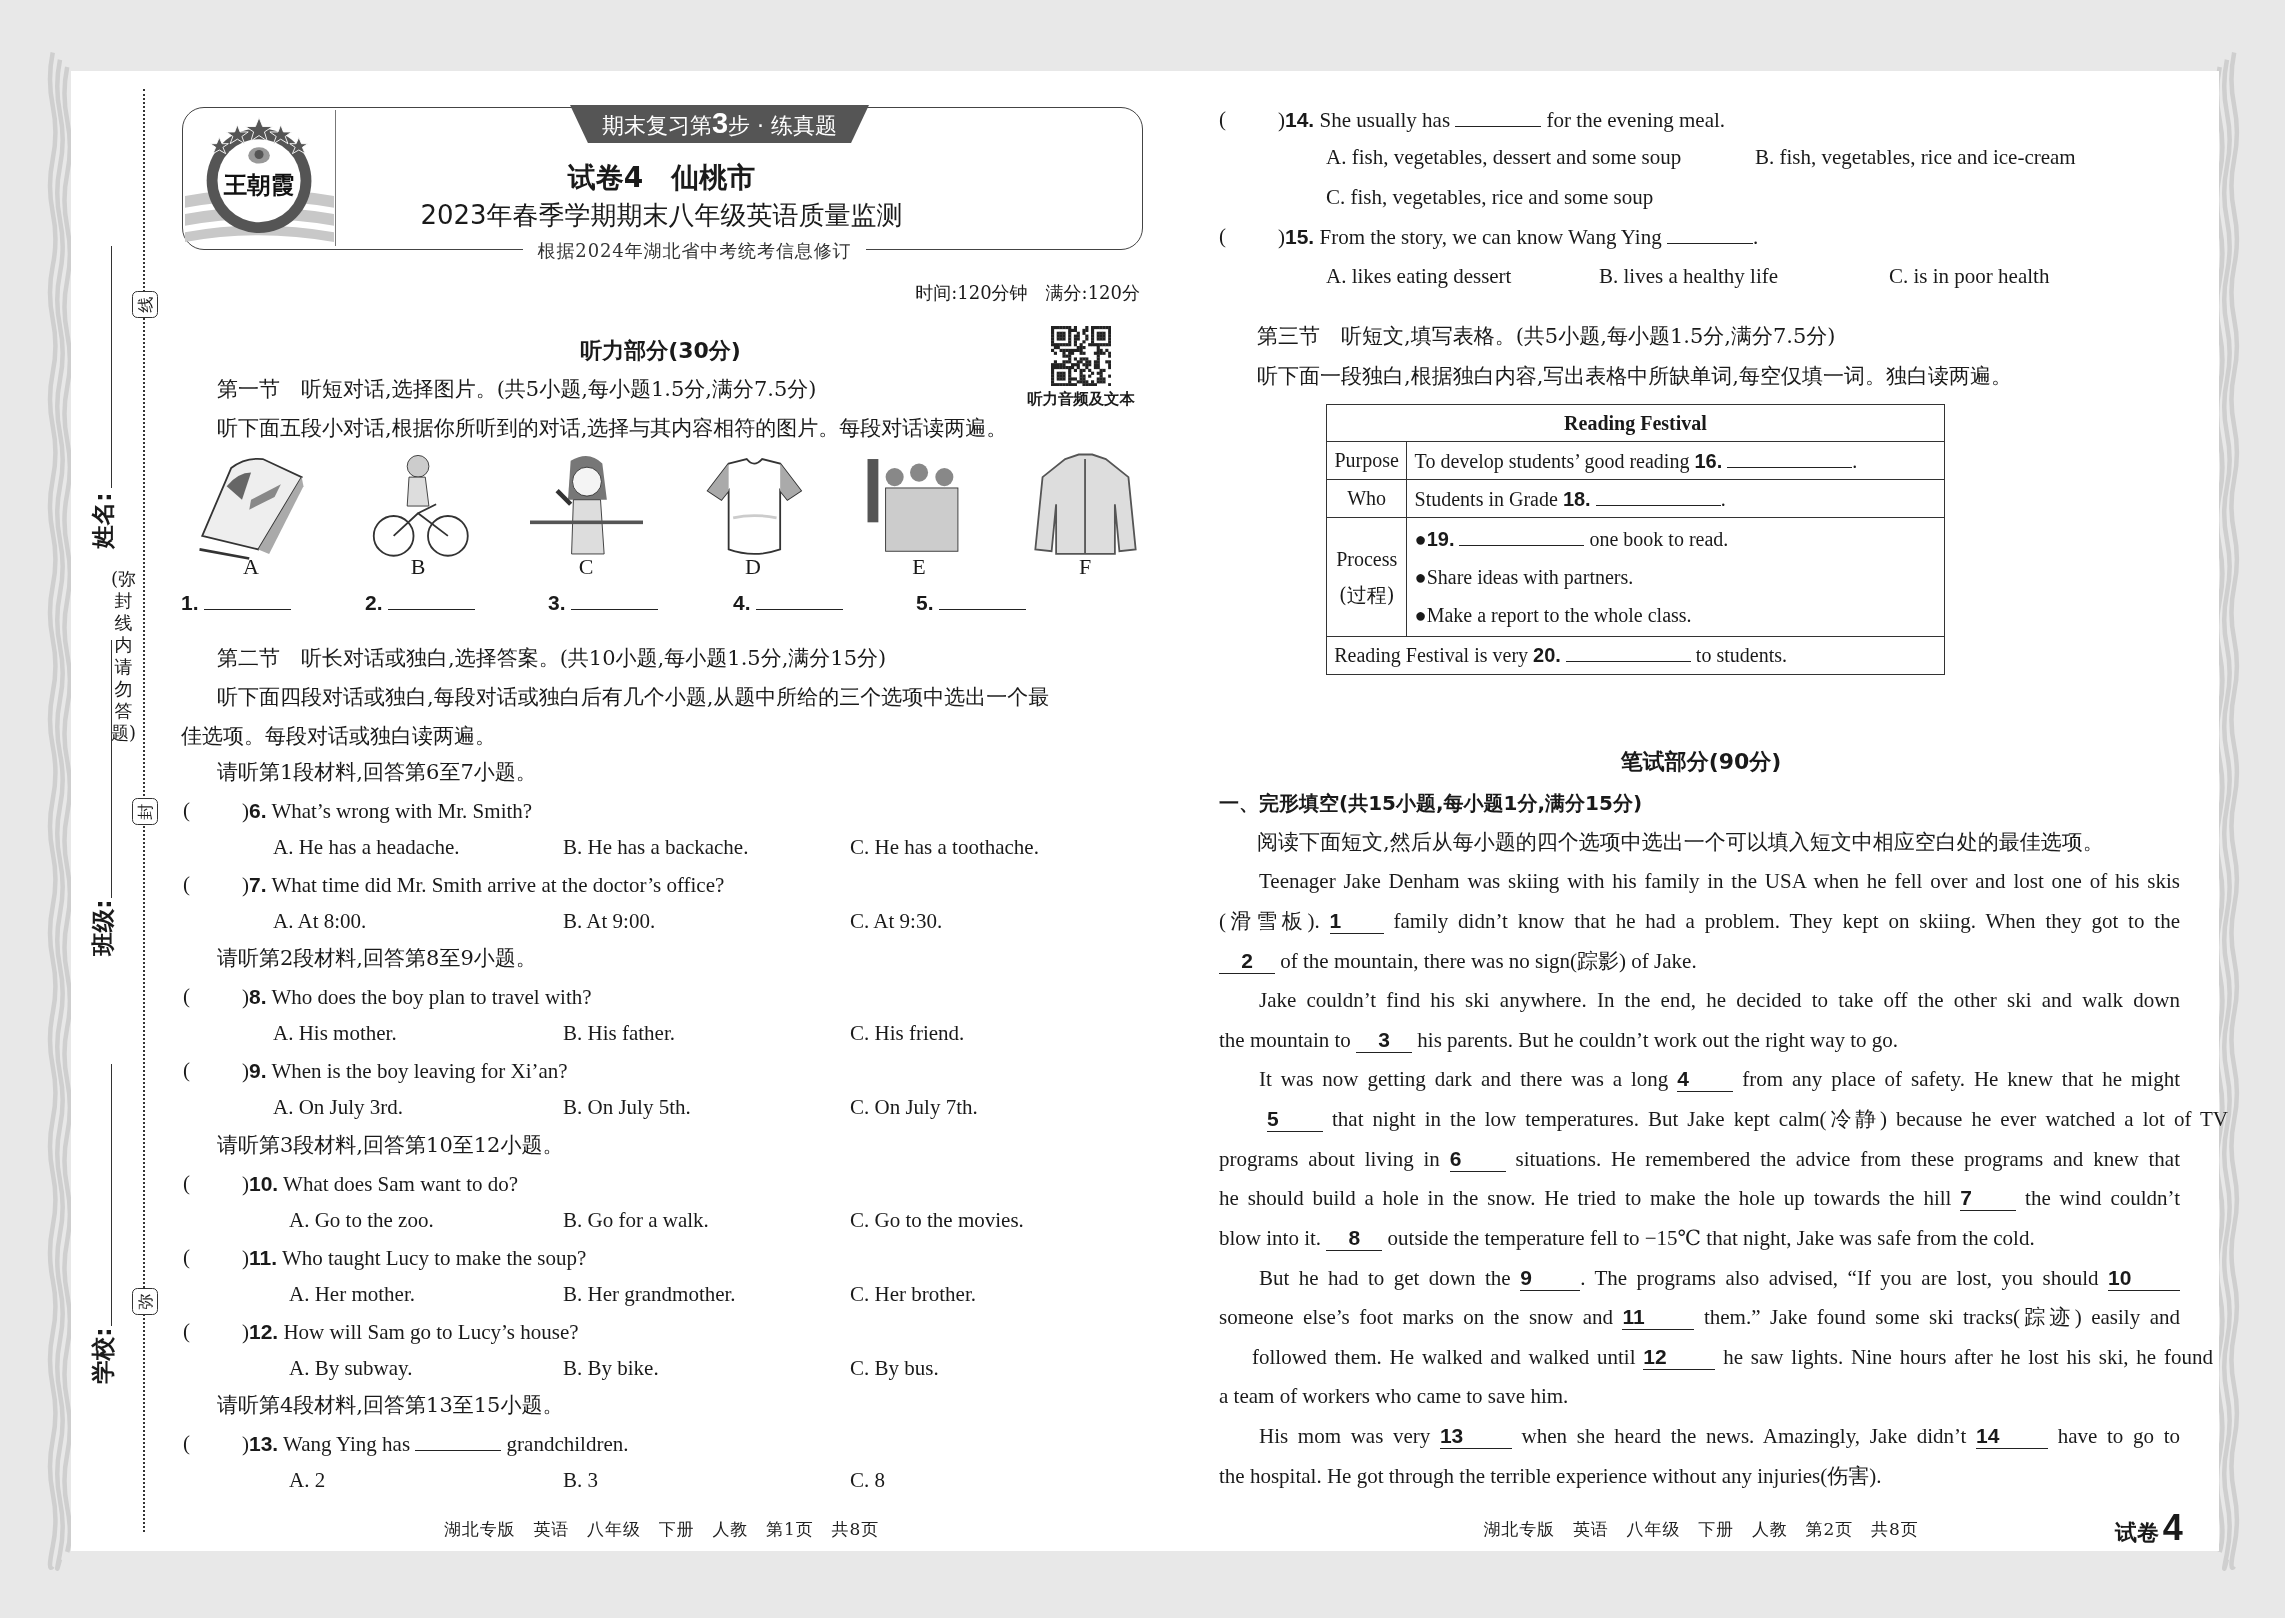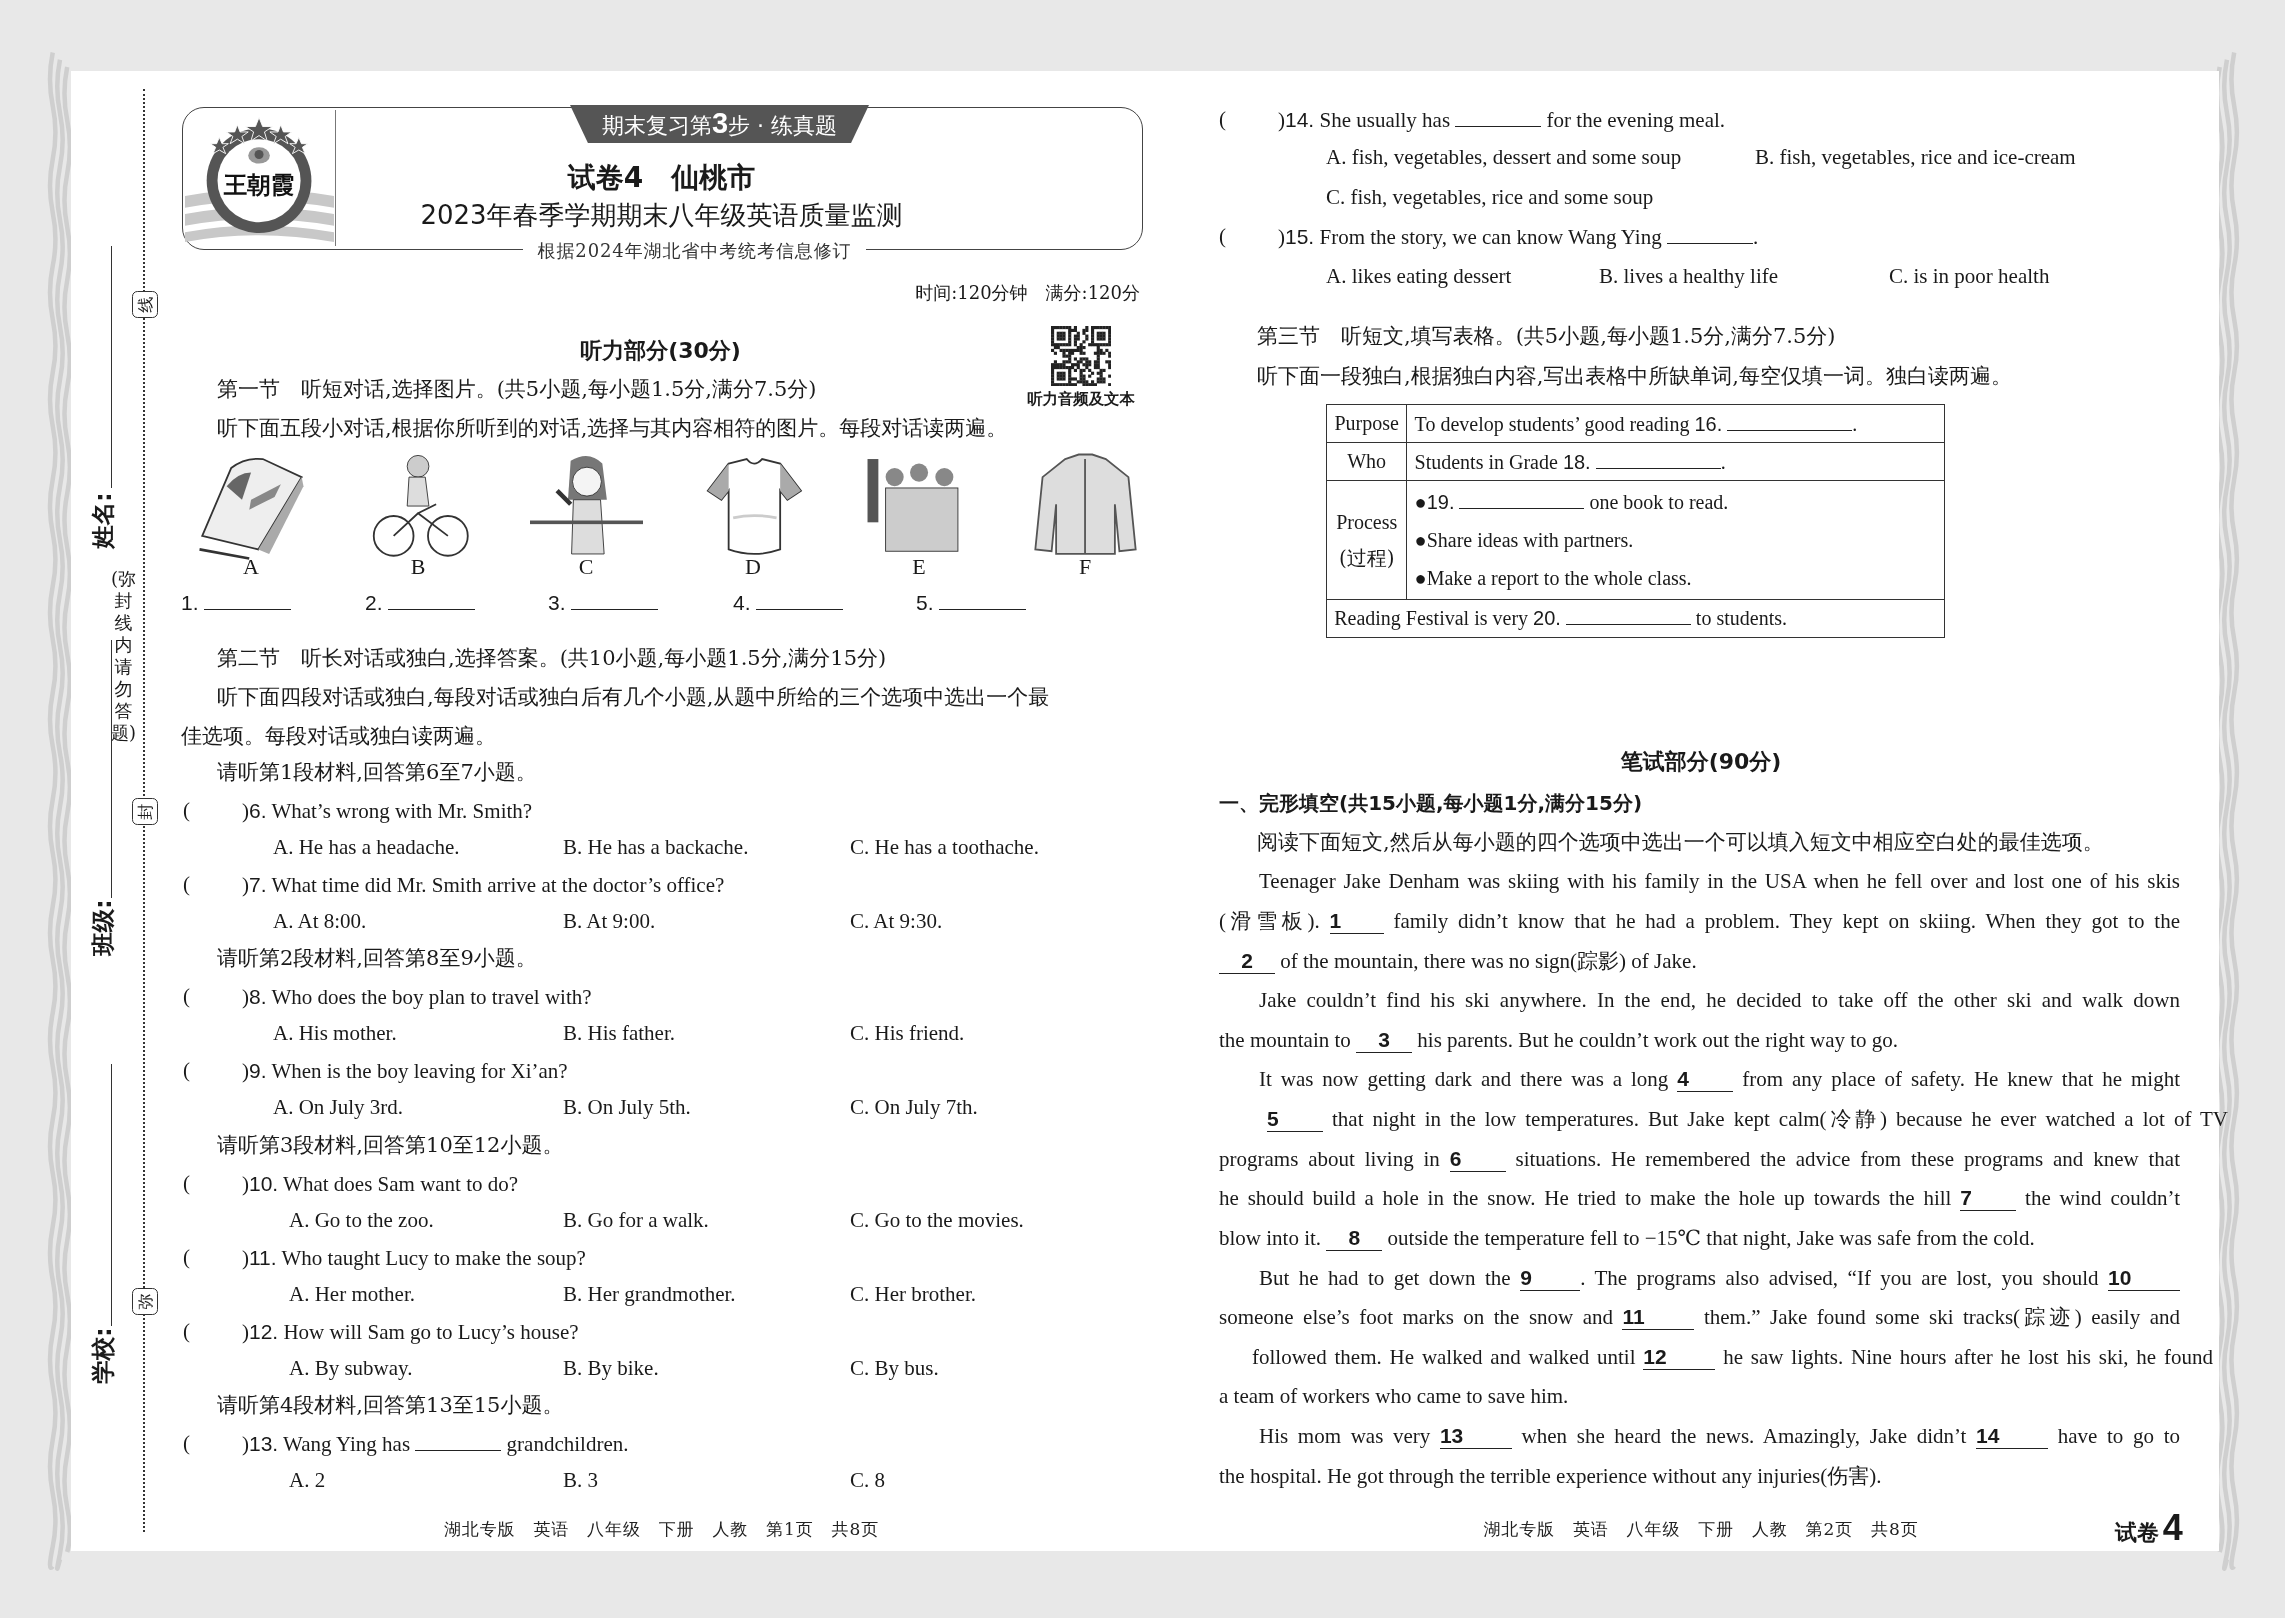--- a/index.html
+++ b/index.html
@@ -2,21 +2,21 @@
 <html style="font-size:14.5px"><head>
 <meta charset="utf-8">
 <style>
   html,body{margin:0;padding:0;}
   body{width:2286px;height:1618px;background:#e8e8e8;position:relative;overflow:hidden;font-family:"Liberation Serif","DejaVu Serif",serif;color:#1a1a1a;}
   .abs{position:absolute;}
   #frame{position:absolute;left:0;top:0;width:2286px;height:1618px;}
   .page{position:absolute;left:71px;top:71px;width:2148px;height:1480px;background:#fff;}
   .txt{position:absolute;white-space:nowrap;font-size:21px;line-height:25px;}
   .cn{font-family:"DejaVu Serif","Liberation Serif",serif;}
-  .qnum{font-family:"Liberation Sans",sans-serif;font-weight:normal;}
+  .qnum{font-family:"Liberation Sans",sans-serif;font-weight:bold;}
   .blank{display:inline-block;border-bottom:1.4px solid #222;height:18px;vertical-align:baseline;}
   .numblank{display:inline-block;border-bottom:1.4px solid #222;text-align:center;font-family:"Liberation Sans",sans-serif;font-weight:bold;line-height:23.5px;}
   .dashed{position:absolute;left:143px;top:89px;height:1443px;border-left:2.3px dotted #333;}
   .vline{position:absolute;width:0;border-left:1.8px solid #333;}
   .seal{position:absolute;left:132px;width:23.5px;height:25px;border:1.4px solid #333;border-radius:5.4px;background:#fff;font-size:16.3px;line-height:25px;text-align:center;font-family:"DejaVu Sans",sans-serif;}
   .seal span{display:inline-block;transform:rotate(-90deg);}
   .vlabel{position:absolute;font-family:"DejaVu Sans",sans-serif;font-weight:bold;font-size:23.5px;transform:rotate(-90deg);transform-origin:center center;white-space:nowrap;}
   .notice{position:absolute;left:111px;top:568px;width:25px;font-family:"DejaVu Serif",serif;font-size:18px;line-height:22px;text-align:center;}
   .header-box{position:absolute;left:182px;top:107px;width:959px;height:141px;border:1.8px solid #444;border-radius:22px;}
   .logo-sep{position:absolute;left:335px;top:110px;height:136px;border-left:1.4px solid #777;}
@@ -449,20 +449,23 @@
     <div class="opt" style="left:1326px;top:264px">A. likes eating dessert</div>
     <div class="opt" style="left:1599px;top:264px">B. lives a healthy life</div>
     <div class="opt" style="left:1889px;top:264px">C. is in poor health</div>
   </div>
 
 <div class="txt cn" style="left:1257px;top:324px">第三节　听短文,填写表格。(共5小题,每小题1.5分,满分7.5分)</div>
 <div class="txt cn" style="left:1257px;top:364px">听下面一段独白,根据独白内容,写出表格中所缺单词,每空仅填一词。独白读两遍。</div>
 
 <table class="rf">
   <tbody>
+      <tr>
+        <td colspan="2" style="text-align:center;font-weight:bold;height:36px">Reading Festival</td>
+      </tr>
   <tr>
     <td class="c1">Purpose</td>
     <td><span>To develop students’ good reading</span> <span class="qnum">16.</span> <span class="blank" style="width:125px"></span><span>.</span></td>
   </tr>
   <tr>
     <td class="c1">Who</td>
     <td><span>Students in Grade</span> <span class="qnum">18.</span> <span class="blank" style="width:125px"></span><span>.</span></td>
   </tr>
   <tr>
     <td class="c1" style="line-height:36px"><span>Process</span><br><span class="cn">(过程)</span></td>

